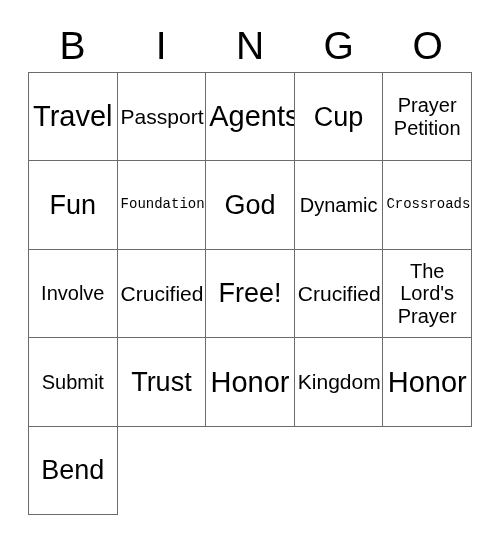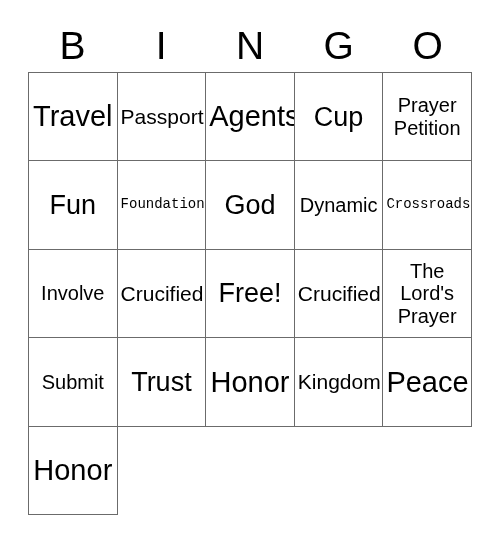--- a/index.html
+++ b/index.html
@@ -154,20 +154,20 @@
       <div class="bingo-cell">
         <span class="cell-text fs-xxl">Trust</span>
       </div>
       <div class="bingo-cell">
         <span class="cell-text fs-lg">Honor</span>
       </div>
       <div class="bingo-cell">
         <span class="cell-text fs-sm">Kingdom</span>
       </div>
       <div class="bingo-cell">
-        <span class="cell-text fs-lg">Peace</span>
+        <span class="cell-text fs-lg">Honor</span>
       </div>
       <div class="bingo-cell">
-        <span class="cell-text fs-lg">Honor</span>
+        <span class="cell-text fs-xxl">Bend</span>
       </div>
     </div>
 
 </div>
 
 </body></html>

